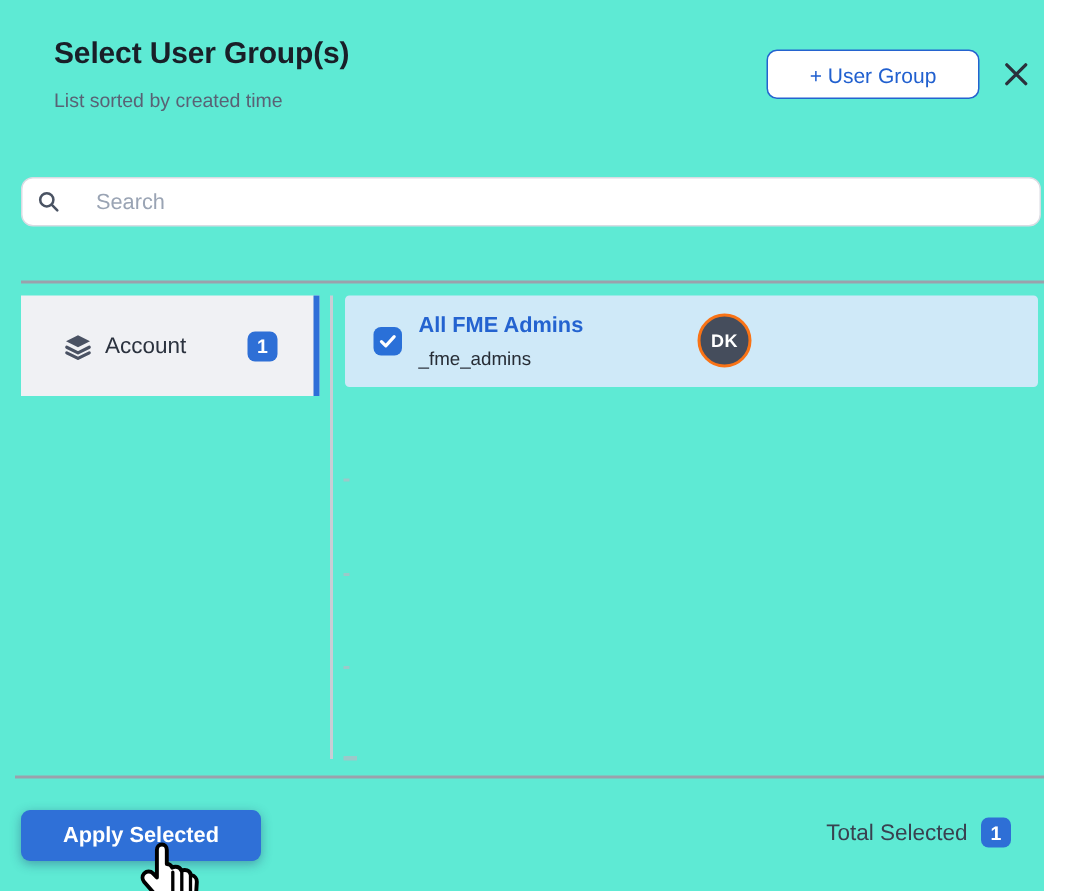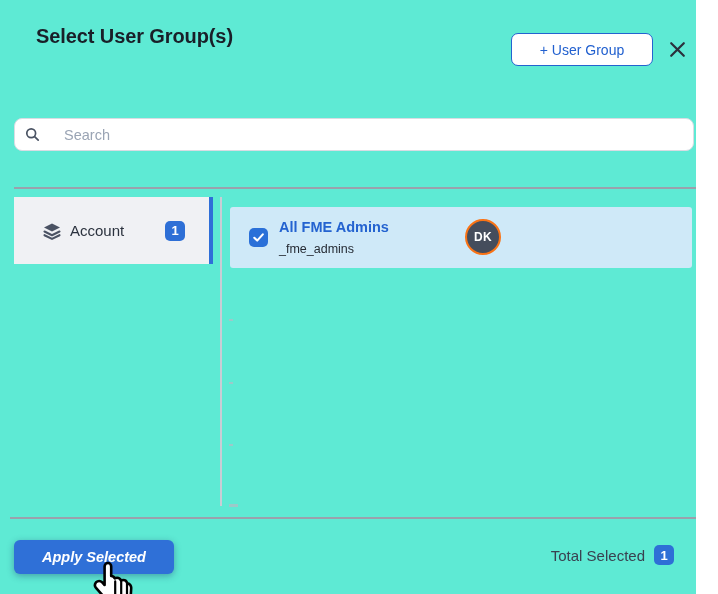--- a/index.html
+++ b/index.html
@@ -61,21 +61,21 @@
   .side-item .lbl { font-size: 15px; color: #2b323e; }
   .count-badge {
     margin-left: auto; margin-right: 28px;
     width: 20px; height: 20px; border-radius: 5px; background: #2e6fd6;
     color: #fff; font-size: 13px; font-weight: 700;
     display: flex; align-items: center; justify-content: center;
   }
 
   
   .group-row {
-    position: absolute; left: 230px; top: 207px; width: 462px; height: 61px;
+    position: absolute; left: 230px; top: 197px; width: 462px; height: 61px;
     background: #cfe9f8; border-radius: 3px;
     display: flex; align-items: center; padding-left: 19px; cursor: pointer;
   }
   .checkbox {
     width: 19px; height: 19px; border-radius: 5px; background: #2a70d8;
     display: flex; align-items: center; justify-content: center;
     margin-right: 11px; flex: 0 0 auto; cursor: pointer;
   }
   .group-texts { display: flex; flex-direction: column; }
   .group-name { font-size: 14.5px; font-weight: 700; color: #2463d0; }
@@ -94,21 +94,21 @@
   .speck3 { left: 229px; top: 444px; width: 4px; height: 2px; }
   .speck4 { left: 229px; top: 504px; width: 9px; height: 3px; }
 
   
   .apply-btn {
     position: absolute; left: 14px; top: 540px; width: 160px; height: 34px;
     background: #2f70d7; color: #ffffff; font-size: 14.5px; font-weight: 700;
     font-family: "Liberation Sans", sans-serif;
     border: none; border-radius: 6px; cursor: pointer;
     box-shadow: 0 2px 7px rgba(40, 70, 120, 0.45);
-    display: flex; align-items: center; justify-content: center; font-style: italic;
+    display: flex; align-items: center; justify-content: center;
   }
   .total-wrap {
     position: absolute; top: 545px; right: 22px;
     display: flex; align-items: center; gap: 9px;
   }
   .total-lbl { font-size: 15px; color: #394150; }
   .total-badge {
     width: 20px; height: 20px; border-radius: 5px; background: #2e6fd6;
     color: #fff; font-size: 13px; font-weight: 700;
     display: flex; align-items: center; justify-content: center;
@@ -116,20 +116,21 @@
 
   
   .cursor { position: absolute; left: 90px; top: 559px; width: 48px; height: 48px; }
 </style>
 </head>
 <body>
 
 <div class="page">
 
   <div class="title">Select User Group(s)</div>
+  <div class="subtitle">List sorted by created time</div>
 
   <button class="add-btn">+ User Group</button>
 
   <div class="close-x">
     <svg width="17" height="17" viewBox="0 0 17 17">
       <path d="M2.2 2.2 L14.8 14.8 M14.8 2.2 L2.2 14.8" stroke="#2b313c" stroke-width="2.2" stroke-linecap="round"></path>
     </svg>
   </div>
 
   <div class="search-box">

